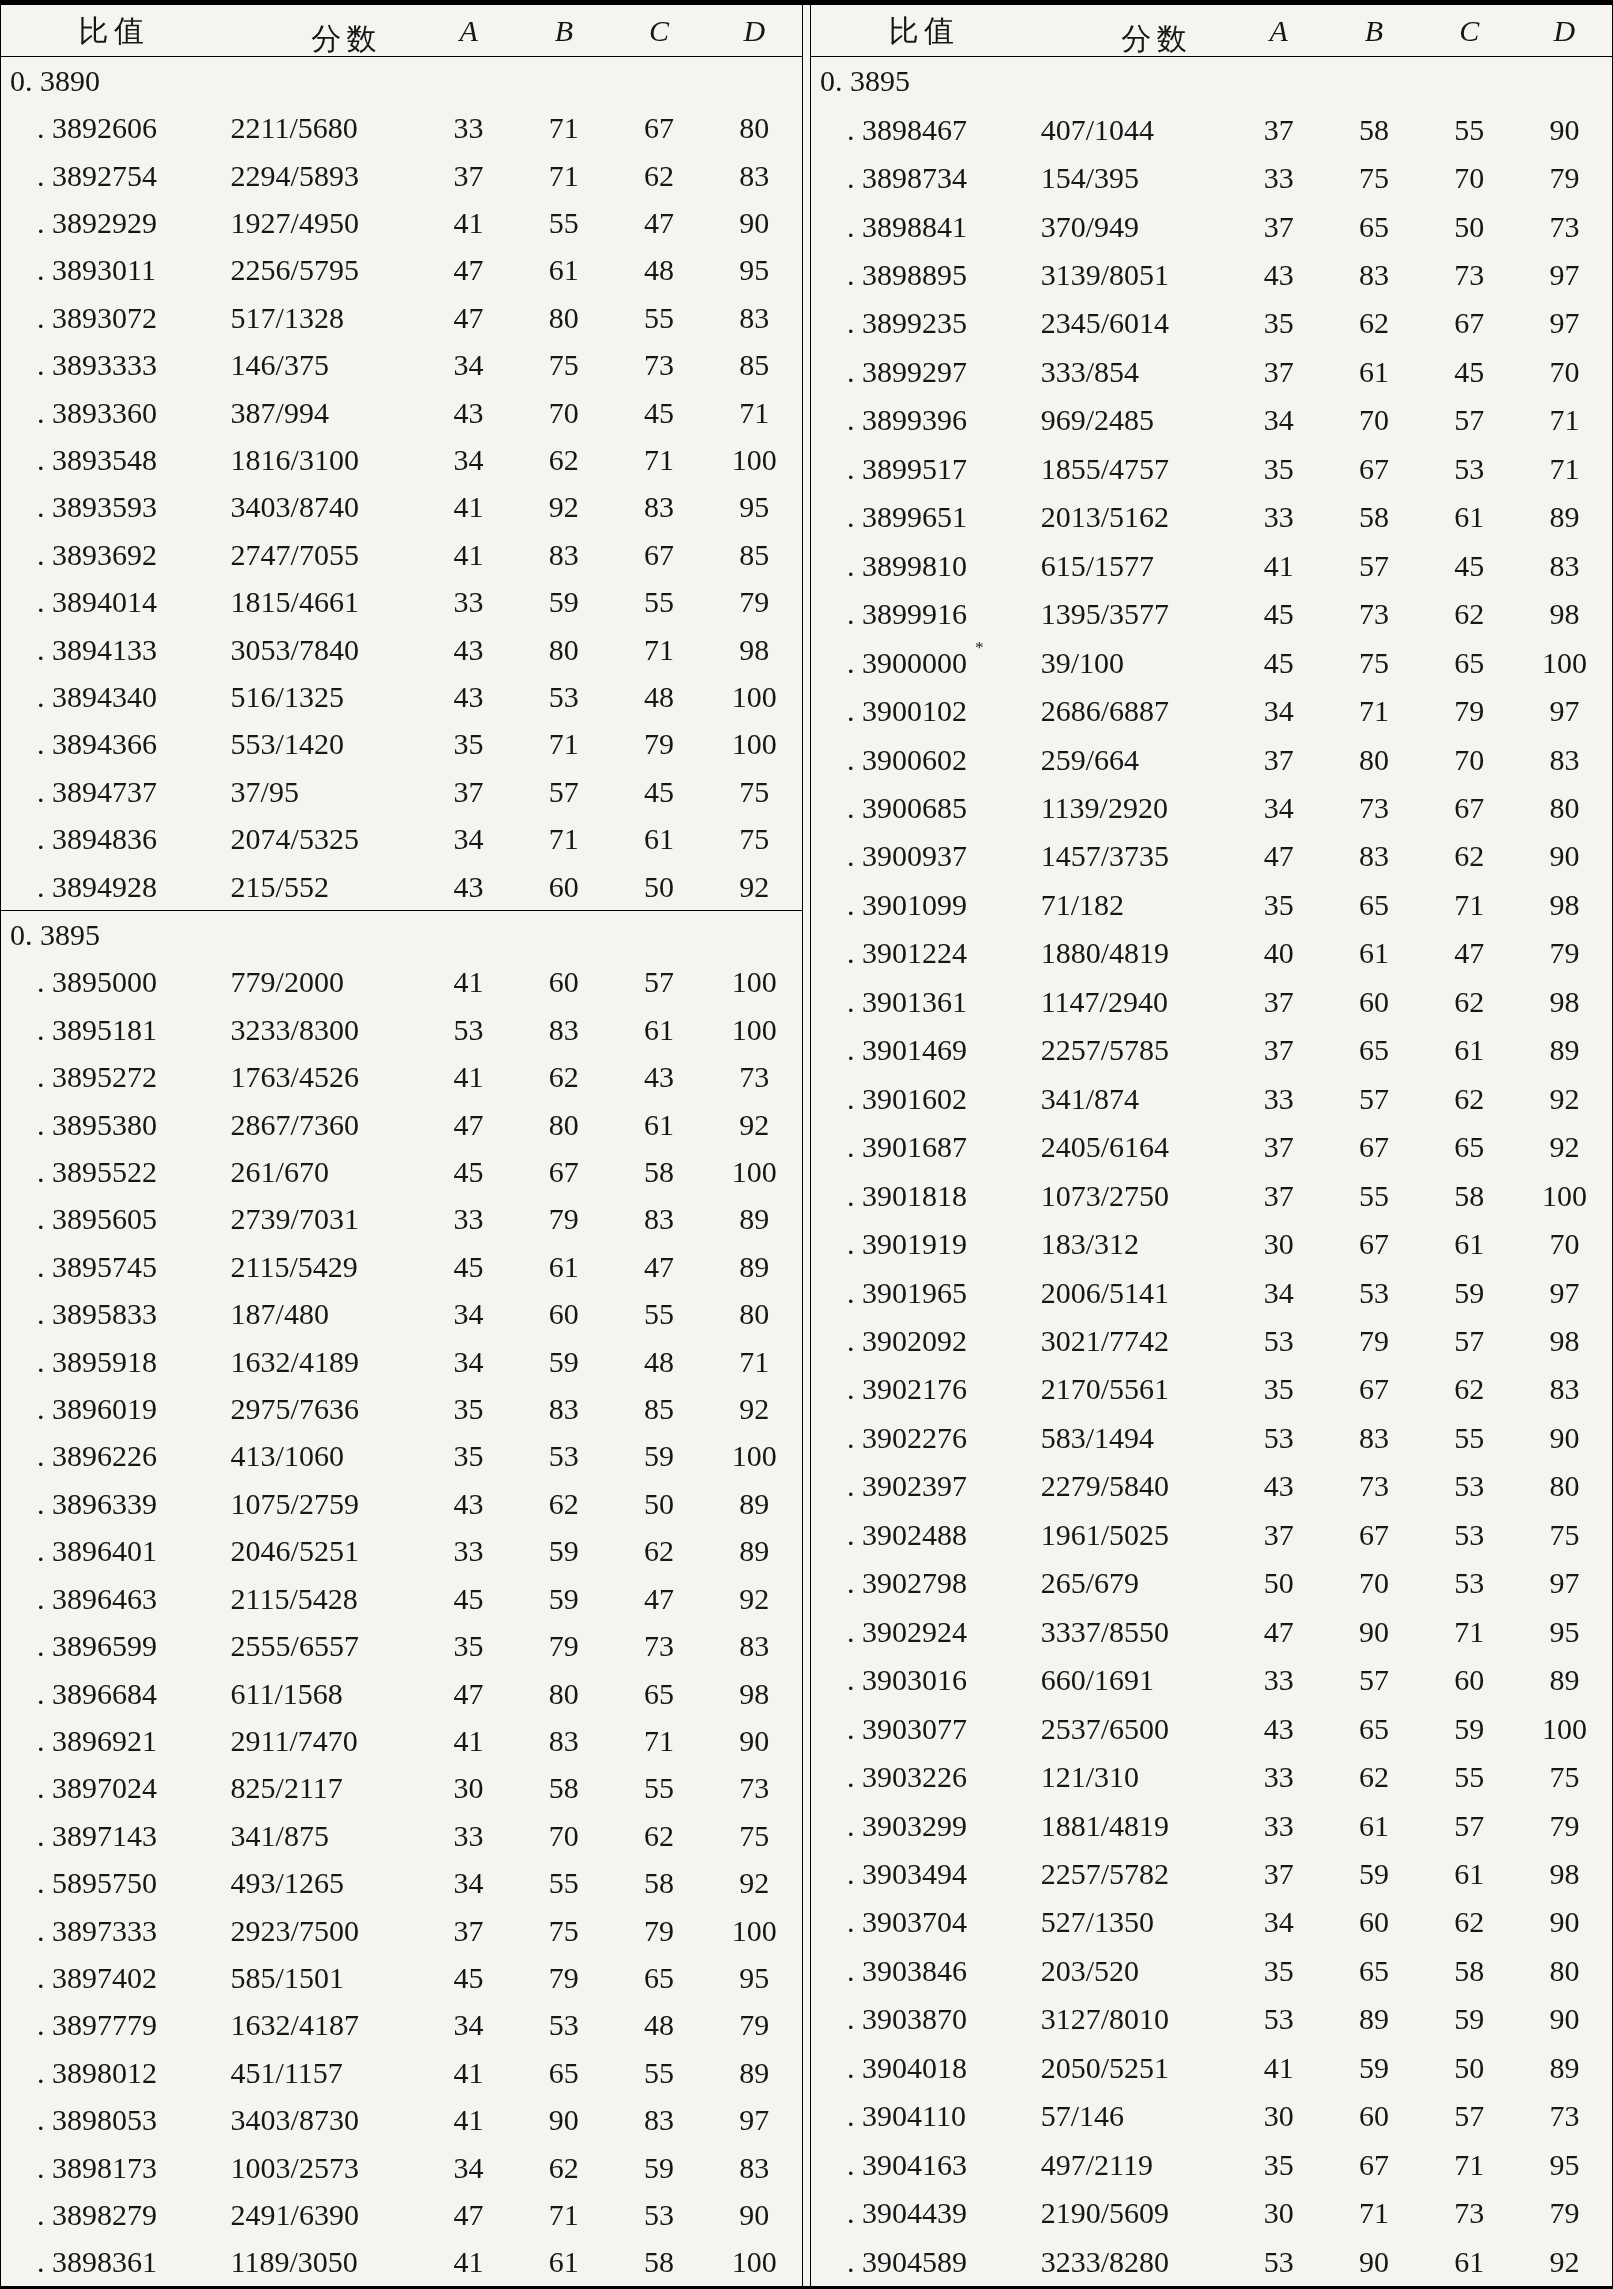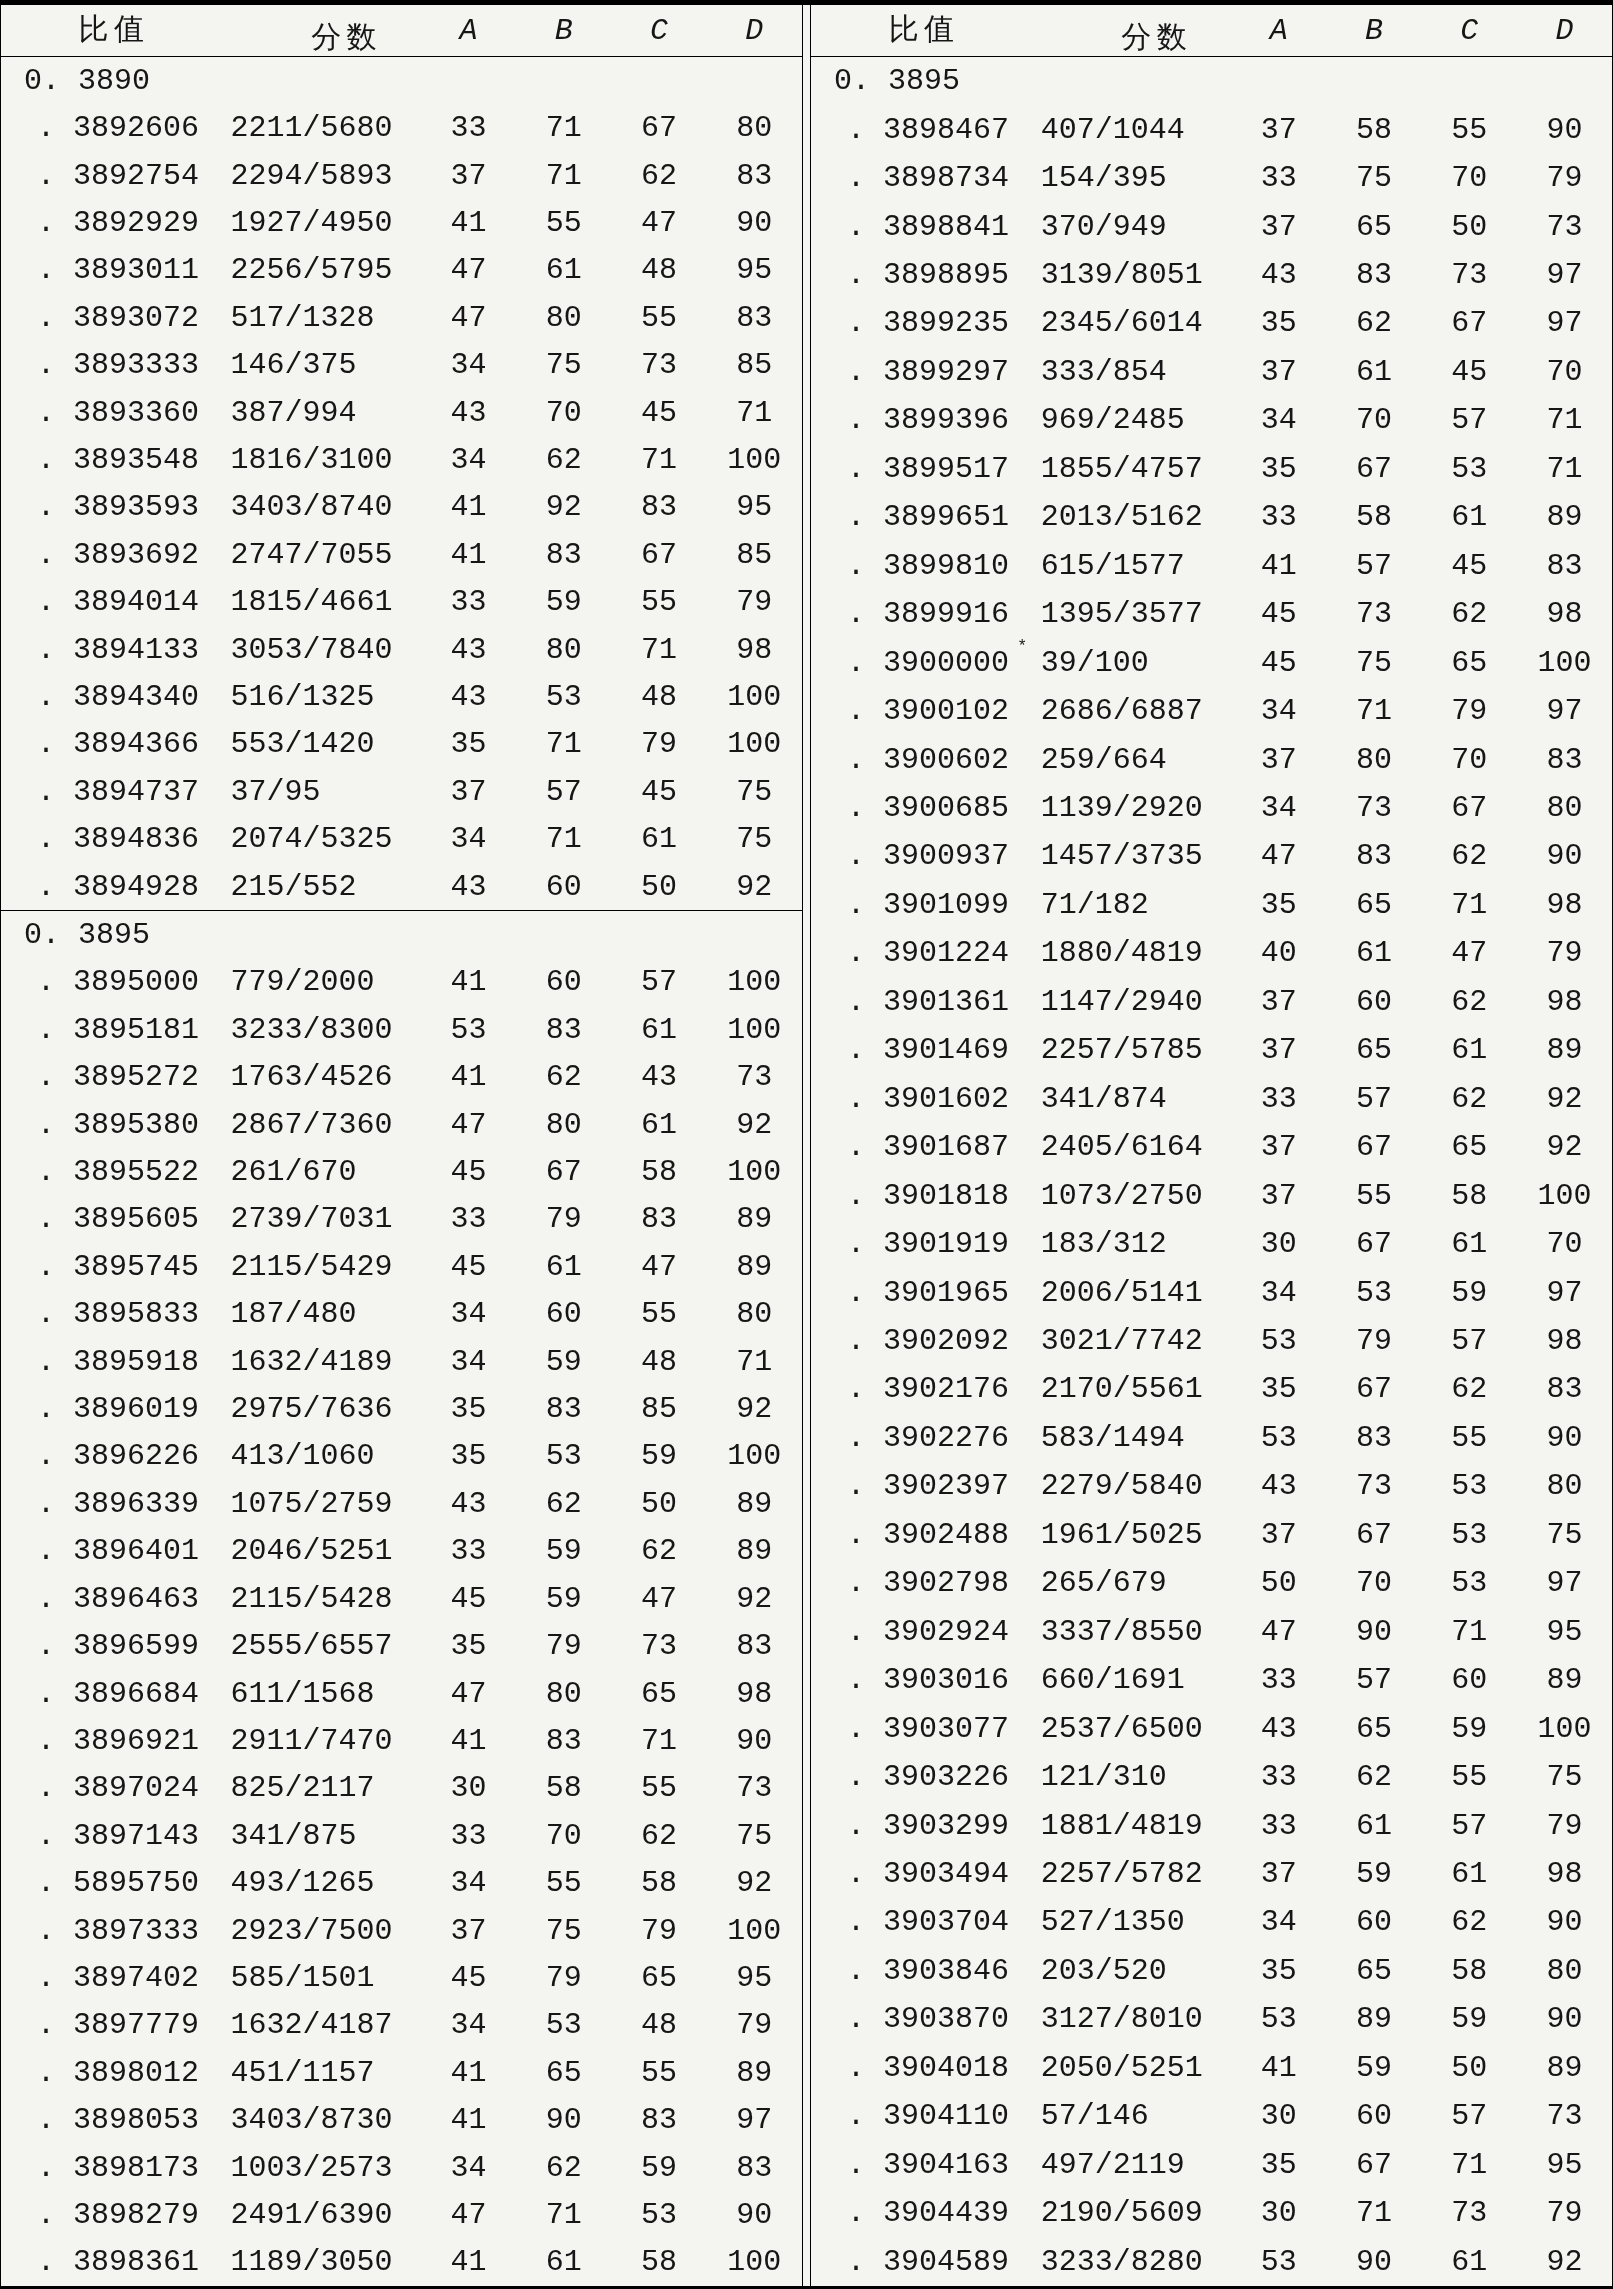--- a/index.html
+++ b/index.html
@@ -6,21 +6,21 @@
   .page{
     box-sizing:border-box;
     width:1614px;height:2290px;
     background:var(--paper,#f4f4f1);
     color:var(--ink,#161616);
     border-top:5.4px solid var(--line,#000);
     border-bottom:4.5px solid var(--line,#000);
     border-left:1.8px solid var(--line,#000);
     border-right:2.7px solid var(--line,#000);
     display:flex;
-    font-family:Liberation Mono, monospace;
+    font-family:Liberation Serif, serif;
     font-size:30px;
     overflow:hidden;
     justify-content:flex-end;
   }
   .half{flex:1 1 0;display:flex;flex-direction:column;min-width:0;}
   .divider{width:7.2px;border-left:1.8px solid var(--line,#000);border-right:1.8px solid var(--line,#000);}
   .row{
     flex:1 1 0;
     display:grid;
     grid-template-columns:226px 194px repeat(4,1fr);
@@ -33,21 +33,21 @@
     border-bottom:1.8px solid var(--line,#000);
     display:grid;
     grid-template-columns:226px 194px repeat(4,1fr);
     align-items:center;
   }
   .rows{flex:1 1 auto;display:flex;flex-direction:column;}
   .cell{white-space:nowrap;line-height:1;}
   .ratio{padding-left:36px;}
   .fraction{padding-left:3.6px;}
   .num{text-align:center;}
-  .section .sec-label{grid-column:1/-1;padding-left:23px;}
+  .section .sec-label{grid-column:1/-1;padding-left:9px;}
   .sep{border-top:1.8px solid var(--line,#000);}
   .h-ratio{text-align:center;letter-spacing:5.4px;}
   .h-fraction{text-align:center;letter-spacing:5.4px;transform:translateX(22.6px);margin-top:16px;}
   .h-num{text-align:center;font-style:italic;}
   sup.star{font-size:0.55em;position:relative;top:-0.55em;margin-left:8.1px;letter-spacing:0;}
 </style>
 </head>
 <body>
 
 <div class="page">

